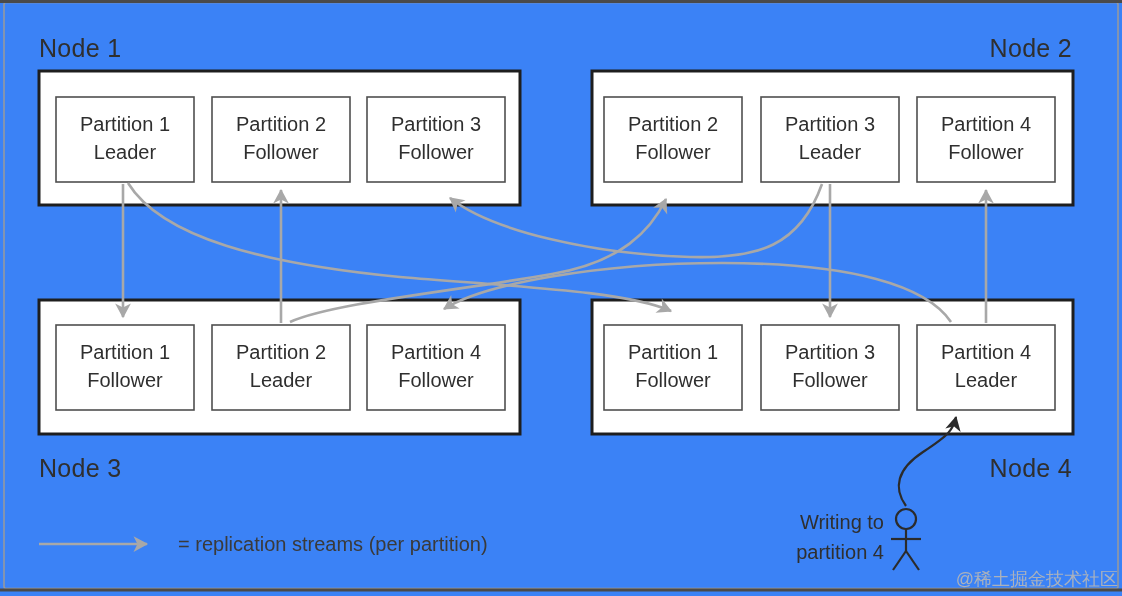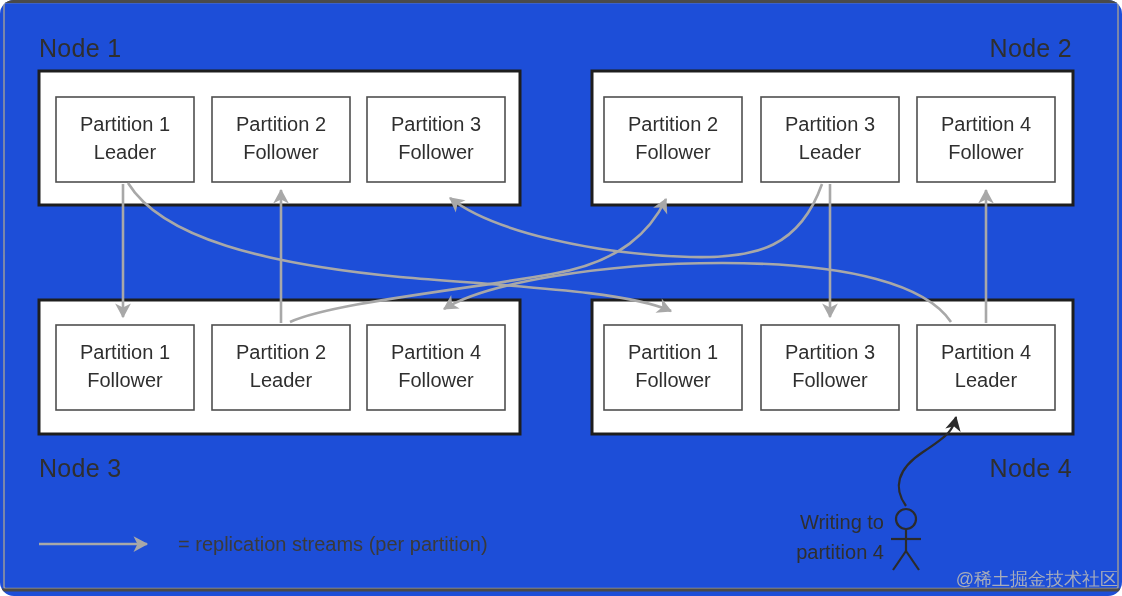--- a/index.html
+++ b/index.html
@@ -1,16 +1,16 @@
 <!DOCTYPE html>
 <html><head>
 <meta charset="utf-8">
 <style>
   html,body{margin:0;padding:0;background:#fff;}
-  .stage{width:1122px;height:596px;position:relative;background:#1d4ed8;overflow:hidden;border-radius:14px;}
+  .stage{width:1122px;height:596px;position:relative;background:#3b82f6;overflow:hidden;}
   svg text{font-family:"Liberation Sans","DejaVu Sans",sans-serif;fill:#2f2f2f;}
   .nlabel{font-size:25px;letter-spacing:.3px;}
   .anchor-end{text-anchor:end;}
   .ptxt{font-size:20px;text-anchor:middle;}
   .legendtxt{font-size:20px;fill:#3a3a3a;}
   .writertxt{font-size:20px;text-anchor:end;}
   .wm{font-size:18px;text-anchor:end;fill:#b7b7b7;opacity:.9;}
   .nbox{fill:#ffffff;stroke:#1e1e1e;stroke-width:3;}
   .pbox{fill:#ffffff;stroke:#4f4f4f;stroke-width:1.6;}
   .stream{fill:none;stroke:#a8a8a8;stroke-width:2.6;}

